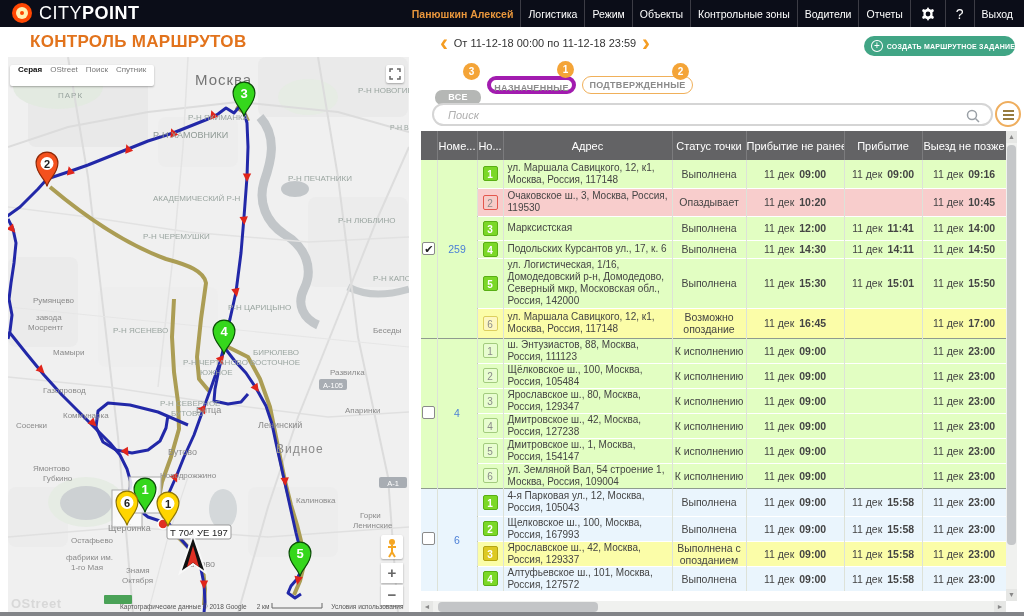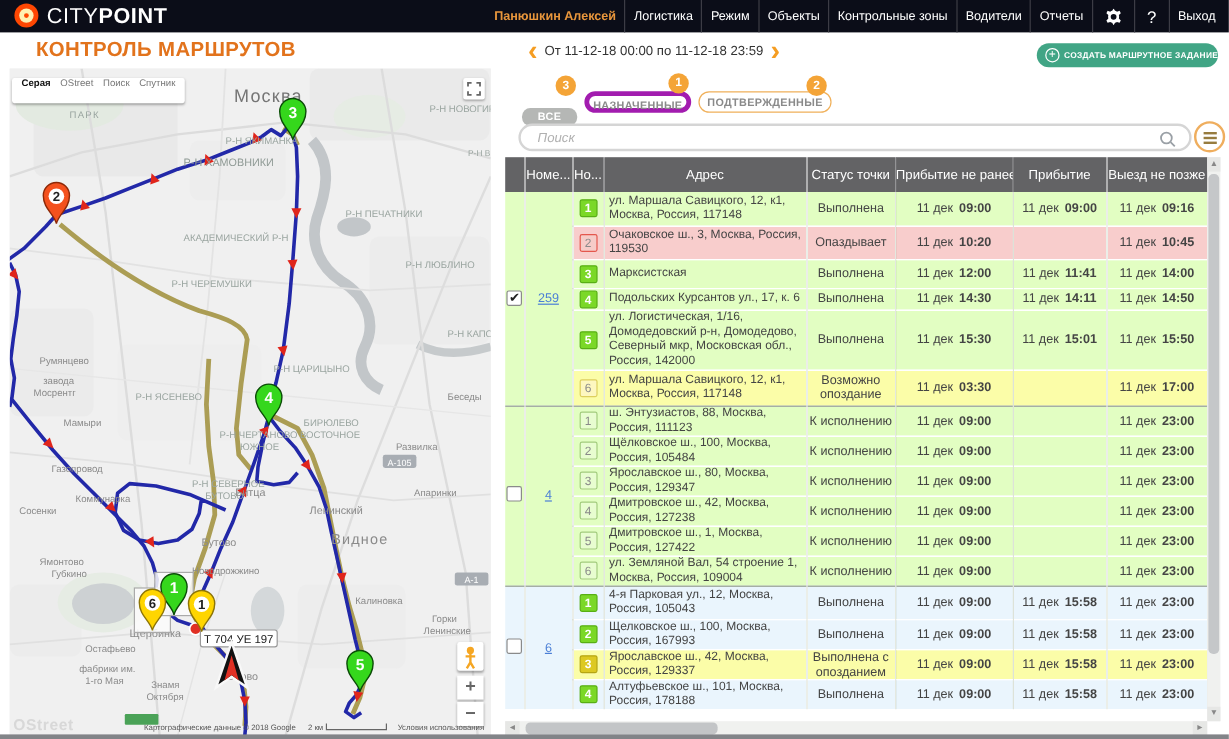--- a/index.html
+++ b/index.html
@@ -58,21 +58,21 @@
   td.tme { text-align:center; white-space:nowrap; }
   td.tme b { margin-left:5px; }
   td.bcell { text-align:center; }
   .badge { display:inline-block; width:15px; height:15px; line-height:15px; border-radius:2px; font-size:10px; text-align:center; }
   .b-done { background:#7bd827; border:1px solid #58af14; color:#fff; font-weight:bold; }
   .b-late { background:#f6ccc8; border:1px solid #e4574d; color:#8a8a8a; }
   .b-warn { background:#fdf7c0; border:1px solid #ddcf5e; color:#8a8a8a; }
   .b-todo { background:#e8fdd0; border:1px solid #a3cc7e; color:#8a8a8a; }
   .b-dlate { background:#ddc922; border:1px solid #b5a513; color:#fff; font-weight:bold; }
   .cbx { display:inline-block; width:13px; height:13px; background:#fff; border:1px solid #8a8a8a; border-radius:2px; font-size:11px; line-height:12px; color:#222; }
-  .rlink { color:#4b7fd6; text-decoration:underline; }
+  .rlink { color:#4b7fd6; }
   .bg-green { background:#e2fec2; } .bg-pink { background:#f8cdcc; } .bg-yellow { background:#fbfda8; } .bg-blue { background:#eaf5fd; }
   
   #vscroll { position:absolute; left:1006px; top:131px; width:11px; height:470px; background:#f0f1ef; }
   #vscroll .arr { position:absolute; left:0; width:11px; height:12px; background:#e6e7e5; color:#888; font-size:7px; text-align:center; line-height:12px; }
   #vscroll .thumb { position:absolute; left:1px; top:14px; width:9px; height:400px; background:#c5c7c9; border-radius:4px; }
   #hscroll { position:absolute; left:421px; top:601px; width:585px; height:12px; background:#f0f1ef; }
   #hscroll .arr { position:absolute; top:0; width:12px; height:12px; background:#e6e7e5; color:#888; font-size:7px; text-align:center; line-height:12px; }
   #hscroll .thumb { position:absolute; left:17px; top:1px; width:160px; height:10px; background:#c3c5c7; border-radius:4px; }
   #botstrip { position:absolute; left:0; top:612px; width:1024px; height:4px; background:#828488; z-index:9; }
   svg text { font-family:"Liberation Sans", sans-serif; }
@@ -387,21 +387,21 @@
           <td class="addr bg-green">ул. Логистическая, 1/16, Домодедовский р-н, Домодедово, Северный мкр, Московская обл., Россия, 142000</td>
           <td class="stat bg-green">Выполнена</td>
           <td class="tme bg-green"><span>11 дек</span><b>15:30</b></td>
           <td class="tme bg-green"><span>11 дек</span><b>15:01</b></td>
           <td class="tme bg-green"><span>11 дек</span><b>15:50</b></td>
         </tr>
         <tr class="rb" style="height: 30px;">
           <td class="bcell bg-yellow"><span class="badge b-warn">6</span></td>
           <td class="addr bg-yellow">ул. Маршала Савицкого, 12, к1, Москва, Россия, 117148</td>
           <td class="stat bg-yellow">Возможно опоздание</td>
-          <td class="tme bg-yellow"><span>11 дек</span><b>03:30</b></td>
+          <td class="tme bg-yellow"><span>11 дек</span><b>16:45</b></td>
           <td class="tme bg-yellow"></td>
           <td class="tme bg-yellow"><span>11 дек</span><b>17:00</b></td>
         </tr>
         <tr class="gdiv" style="height: 25px;">
           <td class="grp bg-green" rowspan="6"><span class="cbx"></span></td>
           <td class="grp bg-green" rowspan="6"><a class="rlink">4</a></td>
           <td class="bcell bg-green"><span class="badge b-todo">1</span></td>
           <td class="addr bg-green">ш. Энтузиастов, 88, Москва, Россия, 111123</td>
           <td class="stat bg-green">К исполнению</td>
           <td class="tme bg-green"><span>11 дек</span><b>09:00</b></td>
@@ -427,21 +427,21 @@
         <tr class="rb" style="height: 25px;">
           <td class="bcell bg-green"><span class="badge b-todo">4</span></td>
           <td class="addr bg-green">Дмитровское ш., 42, Москва, Россия, 127238</td>
           <td class="stat bg-green">К исполнению</td>
           <td class="tme bg-green"><span>11 дек</span><b>09:00</b></td>
           <td class="tme bg-green"></td>
           <td class="tme bg-green"><span>11 дек</span><b>23:00</b></td>
         </tr>
         <tr class="rb" style="height: 25px;">
           <td class="bcell bg-green"><span class="badge b-todo">5</span></td>
-          <td class="addr bg-green">Дмитровское ш., 1, Москва, Россия, 127422</td>
+          <td class="addr bg-green">Дмитровское ш., 1, Москва, Россия, 154147</td>
           <td class="stat bg-green">К исполнению</td>
           <td class="tme bg-green"><span>11 дек</span><b>09:00</b></td>
           <td class="tme bg-green"></td>
           <td class="tme bg-green"><span>11 дек</span><b>23:00</b></td>
         </tr>
         <tr class="rb" style="height: 25px;">
           <td class="bcell bg-green"><span class="badge b-todo">6</span></td>
           <td class="addr bg-green">ул. Земляной Вал, 54 строение 1, Москва, Россия, 109004</td>
           <td class="stat bg-green">К исполнению</td>
           <td class="tme bg-green"><span>11 дек</span><b>09:00</b></td>
@@ -469,21 +469,21 @@
         <tr class="rb" style="height: 25px;">
           <td class="bcell bg-yellow"><span class="badge b-dlate">3</span></td>
           <td class="addr bg-yellow">Ярославское ш., 42, Москва, Россия, 129337</td>
           <td class="stat bg-yellow">Выполнена с опозданием</td>
           <td class="tme bg-yellow"><span>11 дек</span><b>09:00</b></td>
           <td class="tme bg-yellow"><span>11 дек</span><b>15:58</b></td>
           <td class="tme bg-yellow"><span>11 дек</span><b>23:00</b></td>
         </tr>
         <tr class="rb" style="height: 23px;">
           <td class="bcell bg-blue"><span class="badge b-done">4</span></td>
-          <td class="addr bg-blue">Алтуфьевское ш., 101, Москва, Россия, 178188</td>
+          <td class="addr bg-blue">Алтуфьевское ш., 101, Москва, Россия, 127572</td>
           <td class="stat bg-blue">Выполнена</td>
           <td class="tme bg-blue"><span>11 дек</span><b>09:00</b></td>
           <td class="tme bg-blue"><span>11 дек</span><b>15:58</b></td>
           <td class="tme bg-blue"><span>11 дек</span><b>23:00</b></td>
         </tr>
       </tbody>
     </table>
 </div>
 
 <div id="vscroll">

